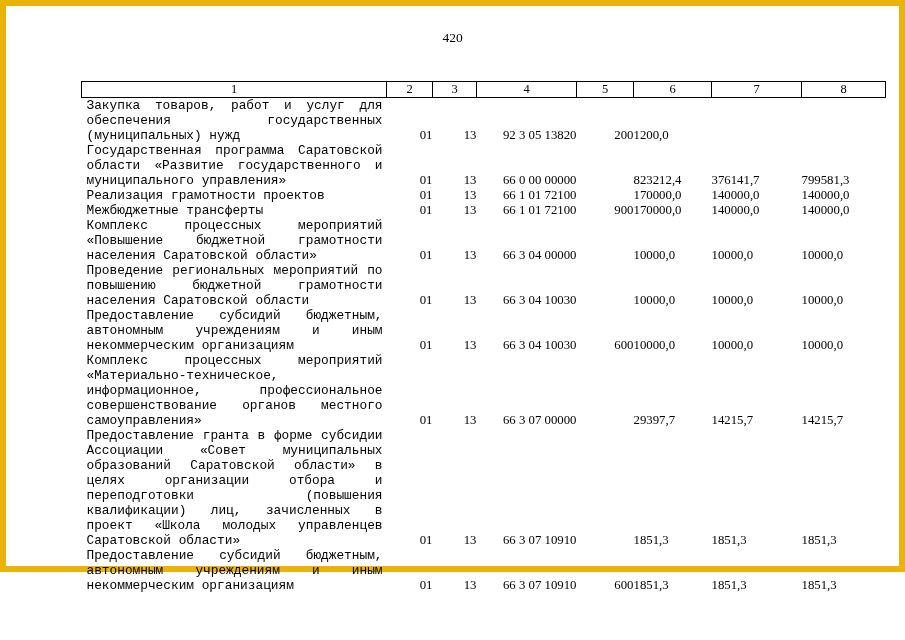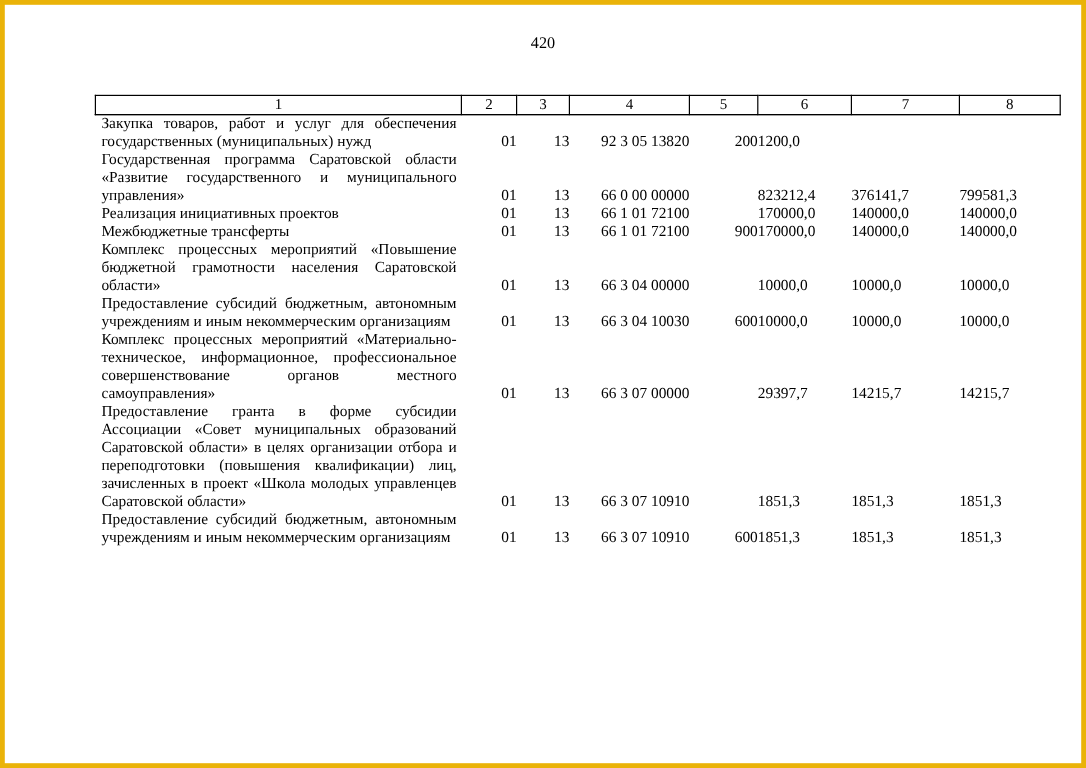--- a/index.html
+++ b/index.html
@@ -7,23 +7,23 @@
   body {
     width: 905px; height: 640px;
     font-family: "Liberation Serif", serif;
     color: #000;
     position: relative;
     overflow: hidden;
   }
   .page {
     position: absolute;
     left: 0; top: 0;
-    width: 905px; height: 640px;
+    width: 905px; height: 572px;
     background: #fff;
-    border: 4px solid #eab308;
+    border: 6px solid #eab308;
   }
   .page-number {
     position: absolute;
     top: 24px; left: 0;
     width: 100%;
     text-align: center;
     font-size: 13.5px;
   }
   table.budget {
     position: absolute;
@@ -43,20 +43,21 @@
     font-size: 12.5px;
   }
   tbody td {
     vertical-align: bottom;
     padding: 0;
   }
   td.c-name {
     text-align: justify;
     padding-left: 5px;
     padding-right: 4px;
+    font-family: Liberation Mono, monospace;
   }
   td.c-center { text-align: right; }
   td.c-num {
     padding-right: 9px;
     white-space: nowrap;
   }
 </style>
 </head>
 <body>
 
@@ -102,21 +103,21 @@
     <td class="c-name">Государственная программа Саратовской области «Развитие государственного и муниципального управления»</td>
     <td class="c-center">01</td>
     <td class="c-center">13</td>
     <td class="c-center">66 0 00 00000</td>
     <td class="c-center"></td>
     <td class="c-num">823212,4</td>
     <td class="c-num">376141,7</td>
     <td class="c-num">799581,3</td>
   </tr>
         <tr>
-    <td class="c-name">Реализация инициативных проектов</td>
+    <td class="c-name">Реализация грамотности проектов</td>
     <td class="c-center">01</td>
     <td class="c-center">13</td>
     <td class="c-center">66 1 01 72100</td>
     <td class="c-center"></td>
     <td class="c-num">170000,0</td>
     <td class="c-num">140000,0</td>
     <td class="c-num">140000,0</td>
   </tr>
         <tr>
     <td class="c-name">Межбюджетные трансферты</td>
@@ -126,20 +127,30 @@
     <td class="c-center">900</td>
     <td class="c-num">170000,0</td>
     <td class="c-num">140000,0</td>
     <td class="c-num">140000,0</td>
   </tr>
         <tr>
     <td class="c-name">Комплекс процессных мероприятий «Повышение бюджетной грамотности населения Саратовской области»</td>
     <td class="c-center">01</td>
     <td class="c-center">13</td>
     <td class="c-center">66 3 04 00000</td>
+    <td class="c-center"></td>
+    <td class="c-num">10000,0</td>
+    <td class="c-num">10000,0</td>
+    <td class="c-num">10000,0</td>
+  </tr>
+        <tr>
+    <td class="c-name">Проведение региональных мероприятий по повышению бюджетной грамотности населения Саратовской области</td>
+    <td class="c-center">01</td>
+    <td class="c-center">13</td>
+    <td class="c-center">66 3 04 10030</td>
     <td class="c-center"></td>
     <td class="c-num">10000,0</td>
     <td class="c-num">10000,0</td>
     <td class="c-num">10000,0</td>
   </tr>
         <tr>
     <td class="c-name">Предоставление субсидий бюджетным, автономным учреждениям и иным некоммерческим организациям</td>
     <td class="c-center">01</td>
     <td class="c-center">13</td>
     <td class="c-center">66 3 04 10030</td>

